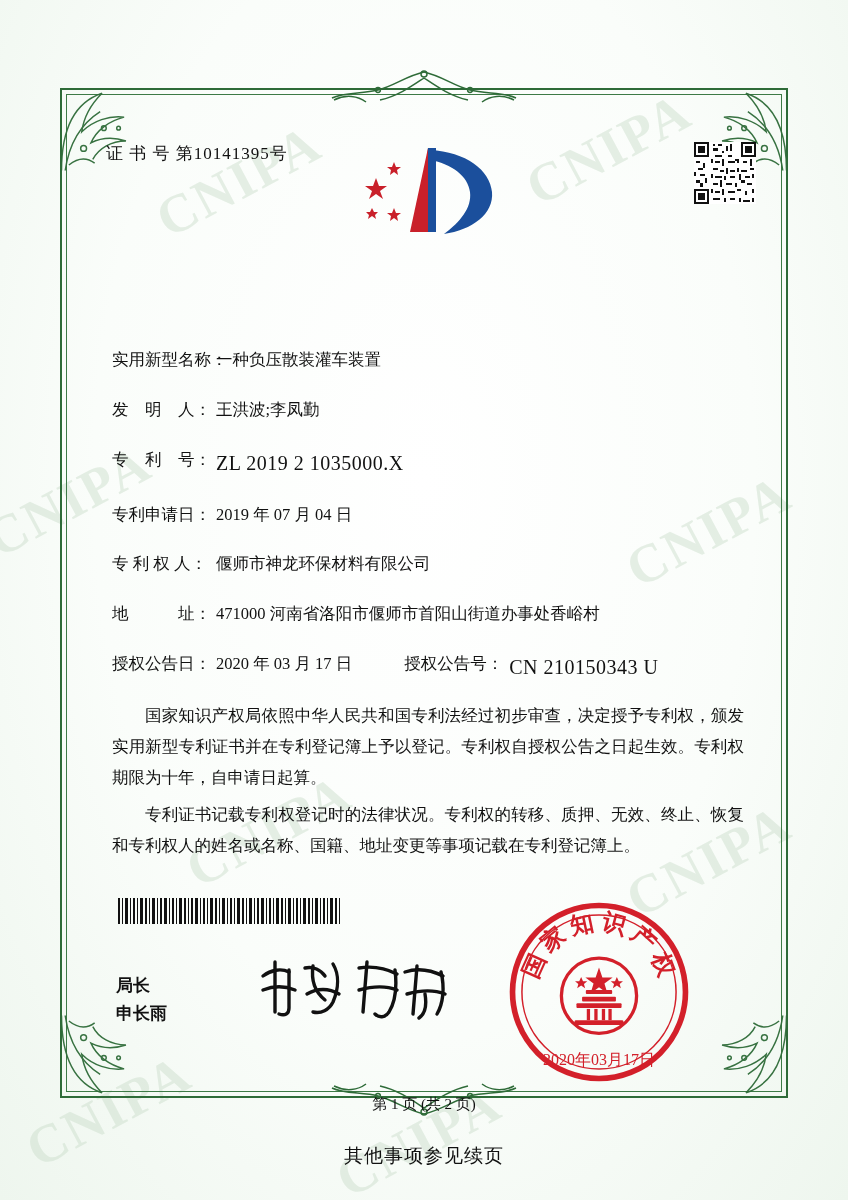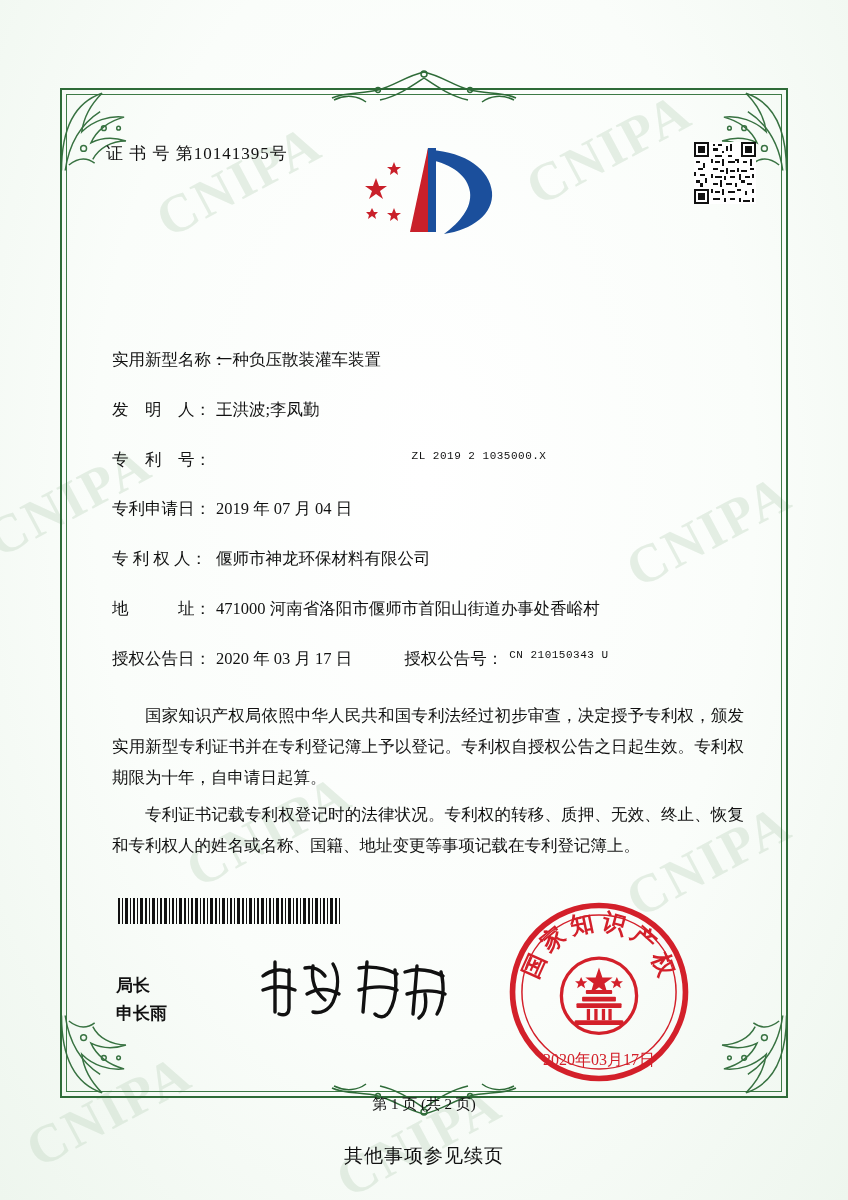--- a/index.html
+++ b/index.html
@@ -97,21 +97,21 @@
     font-size:16.5px;color:#111;
     margin-bottom:25px;
     line-height:1.5;
   }
   .lab{
     width:104px;flex:0 0 104px;
     letter-spacing:0px;
     white-space:pre;
   }
   .val{flex:1;}
-  .mono{font-family:Liberation Mono, monospace;font-size:11px;letter-spacing:.5px;text-align:center;}
+  .mono{font-family:Liberation Serif, serif;font-size:20px;letter-spacing:.5px;}
   .row-split{display:flex;}
   .row-split .seg2{margin-left:52px;display:flex;}
   .row-split .seg2 .lab2{white-space:pre;}
 
   
   .paras{
     position:absolute;left:112px;top:700px;width:632px;
     font-size:16.5px;color:#111;line-height:31px;
     text-align:justify;
   }

